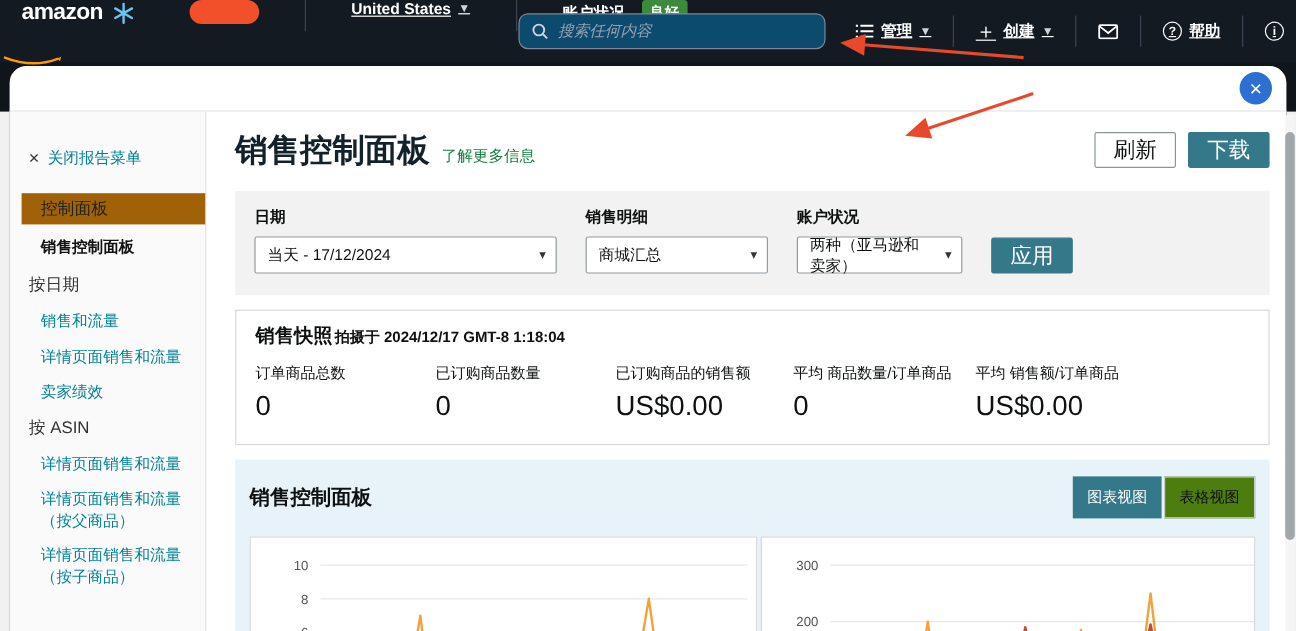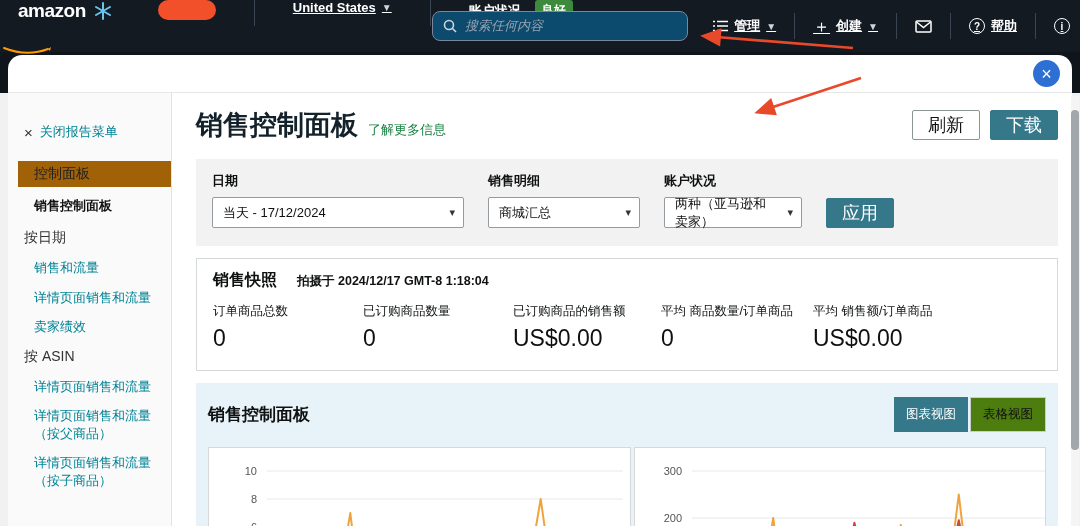--- a/index.html
+++ b/index.html
@@ -65,21 +65,21 @@
   .filterbar { margin-top:16px; background:#f2f2f2; padding:13px 16px 18px; display:flex; align-items:flex-end; }
   .fgroup { display:flex; flex-direction:column; margin-right:24px; }
   .flabel { font-size:13px; font-weight:700; color:#0f1111; margin-bottom:7px; }
   .fselect { background:#fff; border:1px solid #949a9e; border-radius:2px; height:31px; font-size:13px;
              color:#0f1111; display:flex; align-items:center; padding:0 26px 0 10px; position:relative; cursor:pointer; }
   .fselect .chev2 { position:absolute; right:8px; color:#333; font-size:11px; }
   .w-date { width:252px; } .w-detail { width:152px; } .w-channel { width:138px; }
 
   
   .snapshot { margin-top:12px; border:1px solid #d5d9d9; background:#fff; }
-  .snap-head { padding:11px 16px 2px; display:flex; align-items:baseline; gap:20px; }
+  .snap-head { padding:11px 16px 2px; display:flex; align-items:baseline; gap:2px; }
   .snap-title { font-size:16px; font-weight:700; color:#0f1111; }
   .snap-taken { font-size:12.5px; font-weight:700; color:#0f1111; }
   .metrics { display:flex; padding:10px 16px 18px; }
   .metric { width:150px; }
   .metric:nth-child(3) { width:148px; } .metric:nth-child(4) { width:152px; }
   .m-label { font-size:12.5px; color:#0f1111; }
   .m-value { font-size:23px; color:#0f1111; margin-top:5px; }
 
   
   .compare { margin-top:12px; background:#e7f2f9; padding:14px 12px 0; height:200px; }

